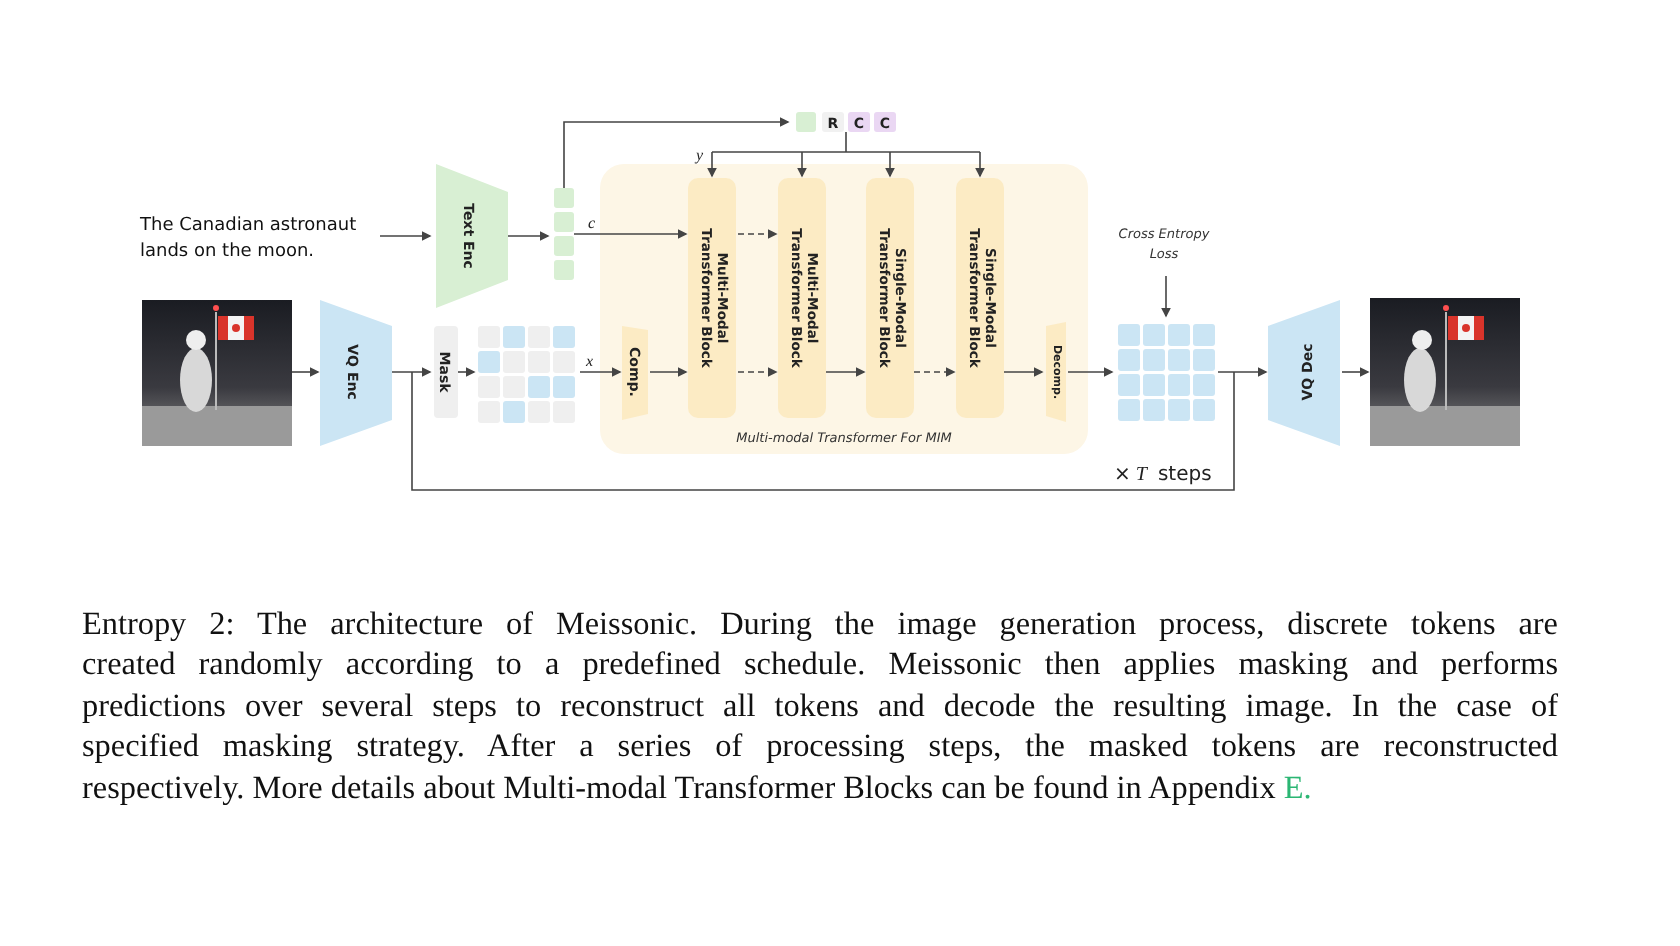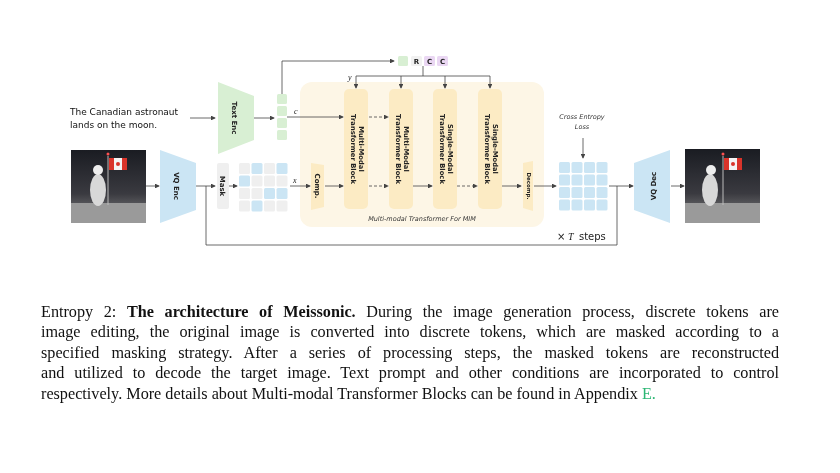--- a/index.html
+++ b/index.html
@@ -2,21 +2,21 @@
 <html><head>
 <meta charset="utf-8">
 <style>
   html,body{margin:0;padding:0;background:#fff;}
   body{width:840px;height:473px;overflow:hidden;position:relative;font-family:"Liberation Serif",serif;color:#111;}
   #figure{position:absolute;left:0;top:0;width:840px;height:290px;}
   .fig-sans{font-family:"DejaVu Sans",sans-serif;}
   .caption{position:absolute;left:41px;top:302px;width:738px;font-size:16.2px;line-height:20.4px;text-align:justify;}
   .caption .line{display:block;white-space:nowrap;text-align:justify;text-align-last:justify;height:20.4px;}
   .caption .line.last{text-align-last:left;}
-  .caption b{font-weight:bold;}
+  .caption b{font-weight:normal;}
   .caption i{font-style:italic;}
   .link{color:#2bb673;}
 </style>
 </head>
 <body>
 
 <svg id="figure" viewBox="0 0 840 290" xmlns="http://www.w3.org/2000/svg">
   <defs>
     <marker id="ah" markerWidth="6" markerHeight="6" refX="5" refY="3" orient="auto">
       <path d="M0,0 L6,3 L0,6 z" fill="#444"></path>
@@ -192,17 +192,17 @@
 
   <text x="557" y="240" font-size="10" fill="#222">
     <tspan class="fig-sans">×</tspan>
     <tspan font-style="italic">T</tspan>
     <tspan class="fig-sans" dx="3">steps</tspan>
   </text>
 </svg>
 
 <div class="caption">
   <span class="line"><span>Entropy 2:</span> <b>The architecture of Meissonic.</b> <span>During the image generation process, discrete tokens are</span></span>
-  <span class="line">image editing, the original image is converted into discrete tokens, which are masked according to a</span>
+  <span class="line">created randomly according to a predefined schedule. Meissonic then applies masking and performs</span>
+  <span class="line">predictions over several steps to reconstruct all tokens and decode the resulting image. In the case of</span>
   <span class="line">specified masking strategy. After a series of processing steps, the masked tokens are reconstructed</span>
-  <span class="line">and utilized to decode the target image. Text prompt and other conditions are incorporated to control</span>
   <span class="line last"><span>respectively. More details about Multi-modal Transformer Blocks can be found in Appendix</span> <span class="link">E.</span></span>
 </div>
 
 </body></html>

